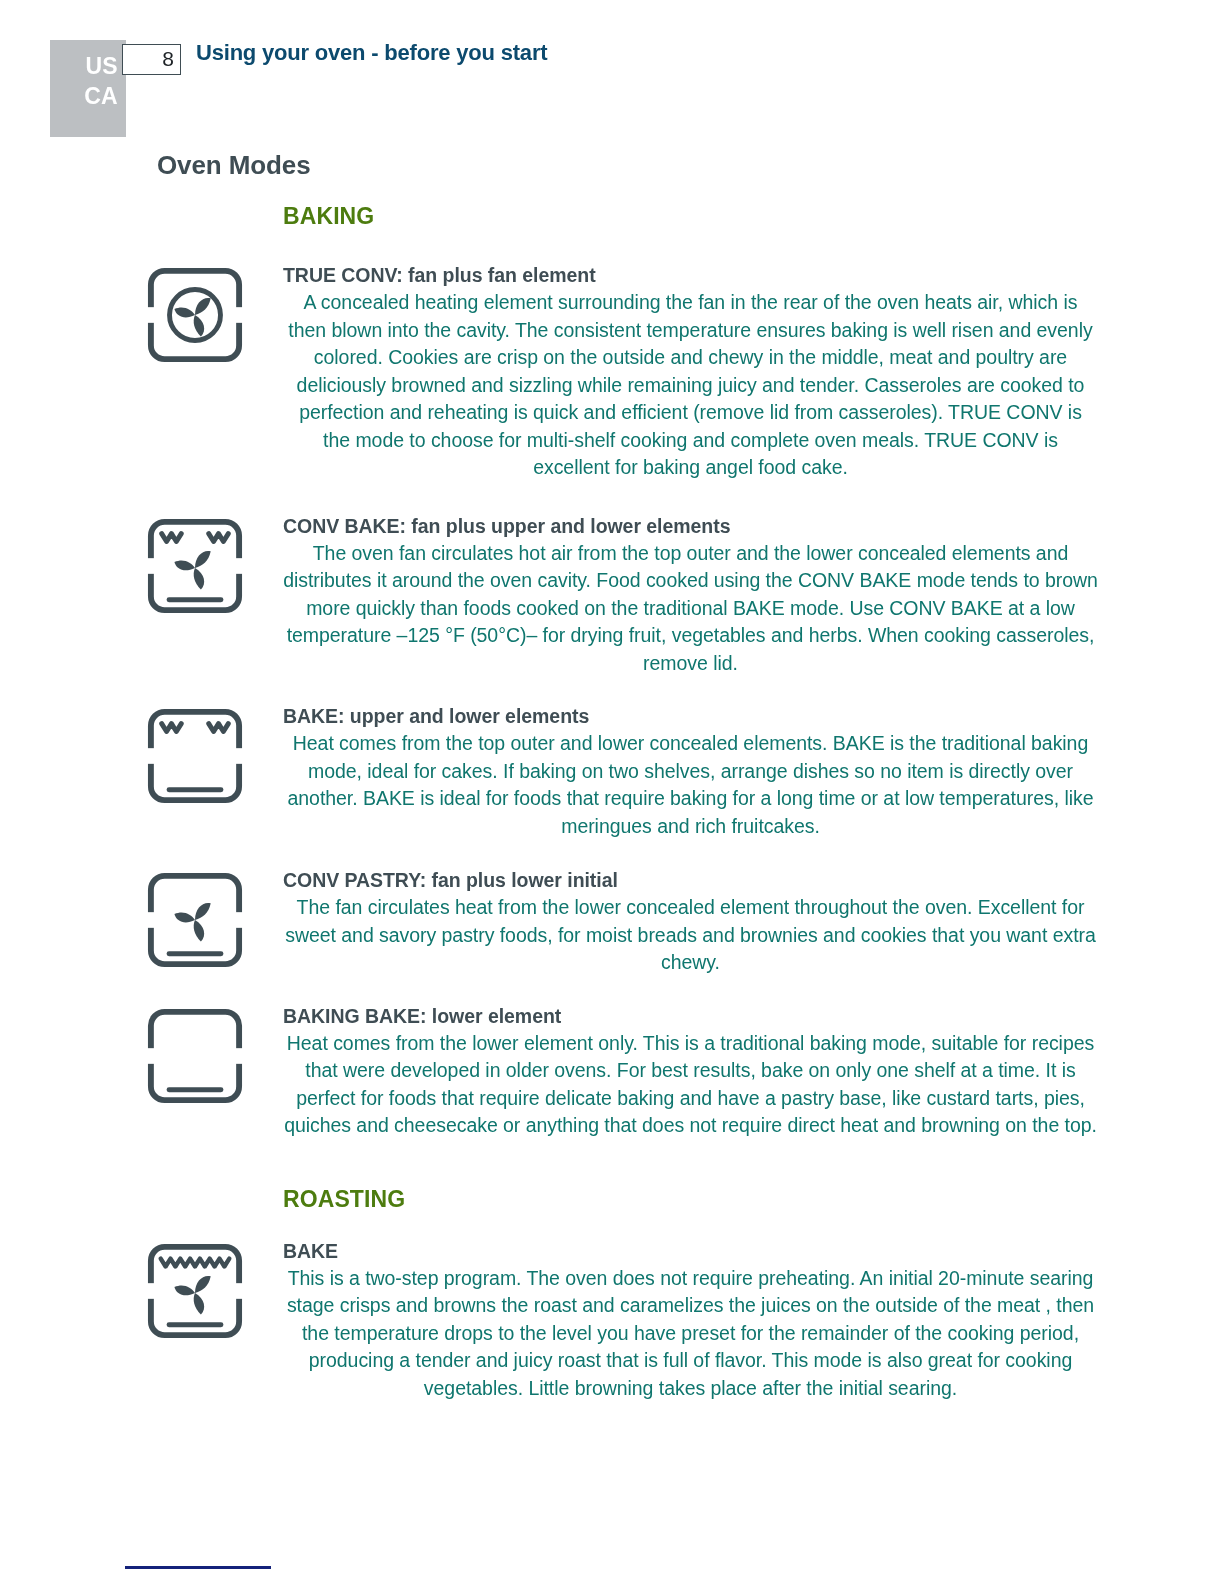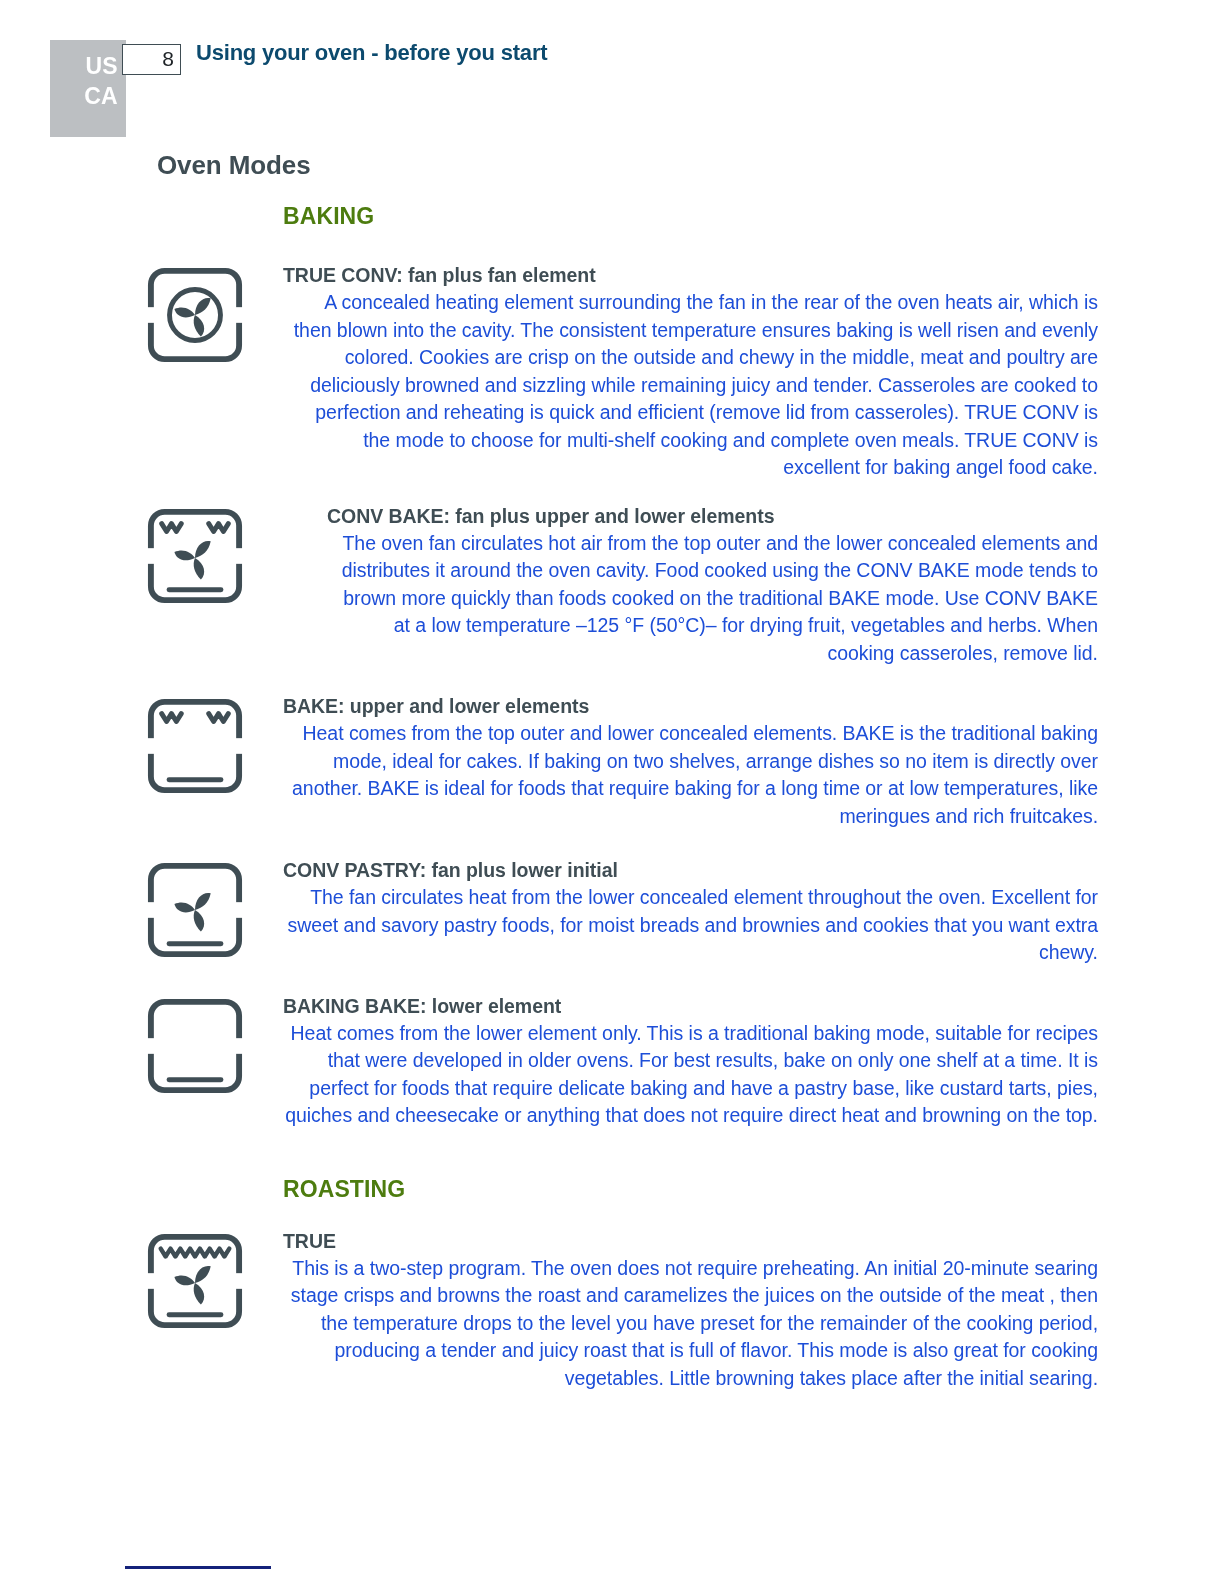--- a/index.html
+++ b/index.html
@@ -114,29 +114,29 @@
   .mode-title {
     font-size: 19.5px;
     font-weight: 700;
     color: #3f4d54;
     line-height: 27px;
     letter-spacing: -0.05px;
   }
   .mode-body {
     font-size: 19.5px;
     font-weight: 400;
-    color: #1d4ed8;
+    color: #0f766e;
     line-height: 27.5px;
     letter-spacing: -0.05px;
-    text-align: right;
+    text-align: center;
   }
 
   
   .row-true-conv   { margin-top: 32px; }
-  .row-conv-bake   { margin-top: 21px; gap: 44px; }
+  .row-conv-bake   { margin-top: 31px; }
   .row-bake        { margin-top: 26px; }
   .row-conv-pastry { margin-top: 27px; }
   .row-pastry-bake { margin-top: 26px; }
   .row-roast       { margin-top: 25px; }
 
   svg.mode-svg { display: block; }
 
   
   .bottom-rule {
     position: absolute;
@@ -279,20 +279,20 @@
         <polyline points="15,17 20,25 25,17 30,25 35,17 40,25 45,17 50,25 55,17 60,25 65,17 70,25 75,17 80,25 85,17" fill="none" stroke="#3f4d54" stroke-width="4.5" stroke-linecap="round" stroke-linejoin="round"></polyline>
         <g fill="#3f4d54">
           <path d="M50 52 C50 40 58 33 66 35 C64 45 58 50 50 52 Z"></path>
           <path d="M50 52 C60 58 62 68 56 74 C49 67 47 59 50 52 Z"></path>
           <path d="M50 52 C40 57 31 54 29 46 C38 42 46 46 50 52 Z"></path>
         </g>
         <rect x="21" y="82" width="58" height="5" rx="2.5" fill="#3f4d54"></rect>
       </svg>
     </div>
     <div class="mode-text-cell">
-      <div class="mode-title">TRUE</div>
+      <div class="mode-title">BAKE</div>
       <div class="mode-body">This is a two-step program. The oven does not require preheating. An initial 20-minute searing stage crisps and browns the roast and caramelizes the juices on the outside of the meat , then the temperature drops to the level you have preset for the remainder of the cooking period, producing a tender and juicy roast that is full of flavor. This mode is also great for cooking vegetables. Little browning takes place after the initial searing.</div>
     </div>
   </div>
 
 </div>
 
 <div class="bottom-rule"></div>
 
 </body></html>

